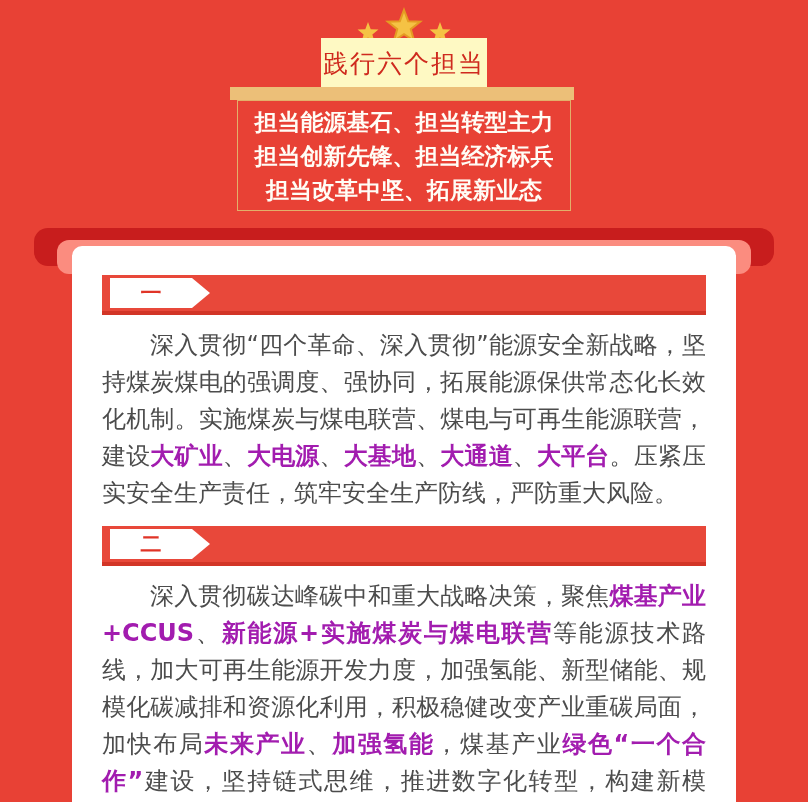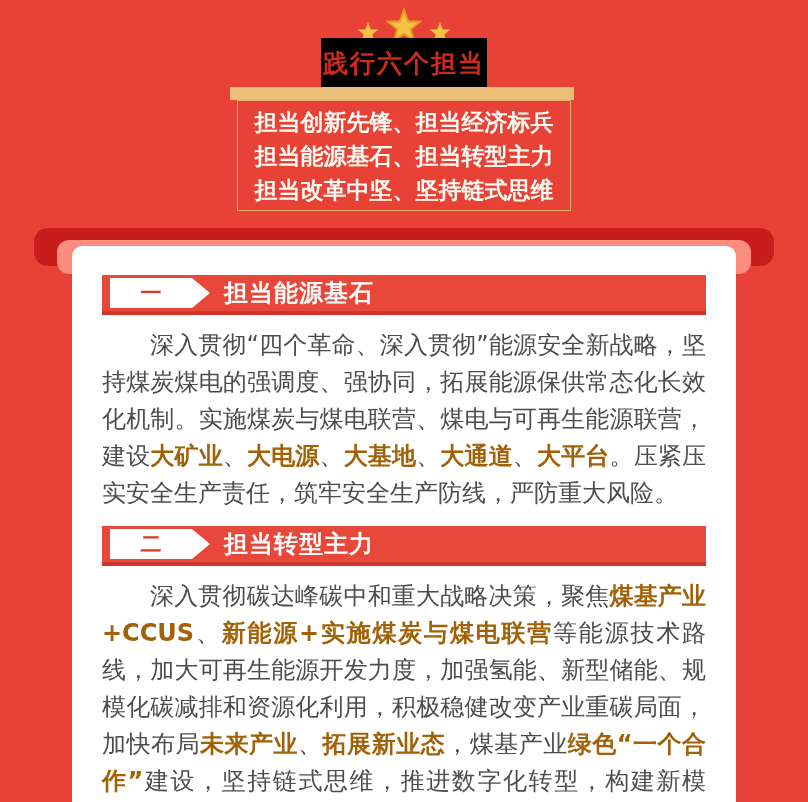--- a/index.html
+++ b/index.html
@@ -11,23 +11,23 @@
     overflow:hidden;
     font-family:"DejaVu Sans", sans-serif;
   }
   
   .stars {
     position:absolute; left:339px; top:6px; width:130px; height:44px;
   }
   
   .title-banner {
     position:absolute; left:321px; top:38px; width:166px; height:50px;
-    background:#000000;
+    background:#fef9c3;
     color:#cf2a1e;
-    font-size:25px; font-weight:bold;
+    font-size:25px; font-weight:normal;
     display:flex; align-items:center; justify-content:center;
     letter-spacing:2px;
   }
   .subtitle-lid {
     position:absolute; left:230px; top:87px; width:344px; height:13px;
     background:#ecbf78;
   }
   .subtitle-box {
     position:absolute; left:237px; top:100px; width:334px; height:111px;
     border:1px solid #e2b06a;
@@ -75,60 +75,58 @@
     color:#ffffff; font-size:24px; font-weight:bold;
     margin-left:14px; letter-spacing:1px;
   }
   .para {
     margin-top:12px;
     font-size:24px; line-height:37px;
     color:#4c4c4c;
     text-align:justify;
     text-indent:2em;
   }
-  .para .b { font-weight:bold; color:#a16207; }
+  .para .b { font-weight:bold; color:#a21caf; }
 </style>
 </head>
 <body>
 
 <div class="stars">
   <svg viewBox="0 0 130 44" width="130" height="44">
     <polygon points="0,-1 0.247,-0.34 0.951,-0.309 0.399,0.13 0.588,0.809 0,0.42 -0.588,0.809 -0.399,0.13 -0.951,-0.309 -0.247,-0.34" transform="translate(29,27) scale(11)" fill="#f5c244"></polygon>
     <polygon points="0,-1 0.247,-0.34 0.951,-0.309 0.399,0.13 0.588,0.809 0,0.42 -0.588,0.809 -0.399,0.13 -0.951,-0.309 -0.247,-0.34" transform="translate(65,21) scale(17)" fill="#f5c244" stroke="#e59b22" stroke-width="0.12"></polygon>
     <polygon points="0,-1 0.247,-0.34 0.951,-0.309 0.399,0.13 0.588,0.809 0,0.42 -0.588,0.809 -0.399,0.13 -0.951,-0.309 -0.247,-0.34" transform="translate(101,27) scale(11)" fill="#f5c244"></polygon>
   </svg>
 </div>
 
 <div class="title-banner">践行六个担当</div>
 
 <div class="subtitle-lid"></div>
 <div class="subtitle-box">
+  <div class="subtitle-line">担当能源基石、担当转型主力</div>
   <div class="subtitle-line">担当创新先锋、担当经济标兵</div>
-  <div class="subtitle-line">担当能源基石、担当转型主力</div>
-  <div class="subtitle-line">担当改革中坚、坚持链式思维</div>
+  <div class="subtitle-line">担当改革中坚、拓展新业态</div>
 </div>
 
 <div class="bar-dark"></div>
 <div class="bar-salmon"></div>
 
 <div class="card">
 
   <section class="sec">
     <div class="sec-header">
       <div class="badge">
         <span class="badge-num">一</span>
       </div>
-      <span class="sec-title">担当能源基石</span>
     </div>
     <p class="para"><span>深入贯彻“四个革命、深入贯彻”能源安全新战略，坚持煤炭煤电的强调度、强协同，拓展能源保供常态化长效化机制。实施煤炭与煤电联营、煤电与可再生能源联营，建设</span><span class="b">大矿业</span><span>、</span><span class="b">大电源</span><span>、</span><span class="b">大基地</span><span>、</span><span class="b">大通道</span><span>、</span><span class="b">大平台</span><span>。压紧压实安全生产责任，筑牢安全生产防线，严防重大风险。</span></p>
   </section>
 
   <section class="sec">
     <div class="sec-header">
       <div class="badge">
         <span class="badge-num">二</span>
       </div>
-      <span class="sec-title">担当转型主力</span>
     </div>
-    <p class="para"><span>深入贯彻碳达峰碳中和重大战略决策，聚焦</span><span class="b">煤基产业+CCUS</span><span>、</span><span class="b">新能源+实施煤炭与煤电联营</span><span>等能源技术路线，加大可再生能源开发力度，加强氢能、新型储能、规模化碳减排和资源化利用，积极稳健改变产业重碳局面，加快布局</span><span class="b">未来产业</span><span>、</span><span class="b">拓展新业态</span><span>，煤基产业</span><span class="b">绿色“一个合作”</span><span>建设，坚持链式思维，推进数字化转型，构建新模式、拓展新业态、打造生态圈。</span></p>
+    <p class="para"><span>深入贯彻碳达峰碳中和重大战略决策，聚焦</span><span class="b">煤基产业+CCUS</span><span>、</span><span class="b">新能源+实施煤炭与煤电联营</span><span>等能源技术路线，加大可再生能源开发力度，加强氢能、新型储能、规模化碳减排和资源化利用，积极稳健改变产业重碳局面，加快布局</span><span class="b">未来产业</span><span>、</span><span class="b">加强氢能</span><span>，煤基产业</span><span class="b">绿色“一个合作”</span><span>建设，坚持链式思维，推进数字化转型，构建新模式、拓展新业态、打造生态圈。</span></p>
   </section>
 
 </div>
 
 </body></html>

